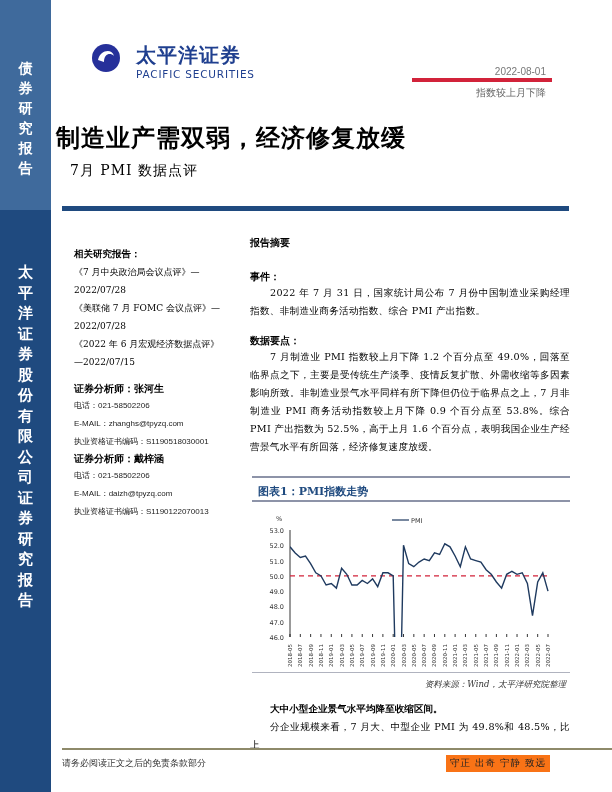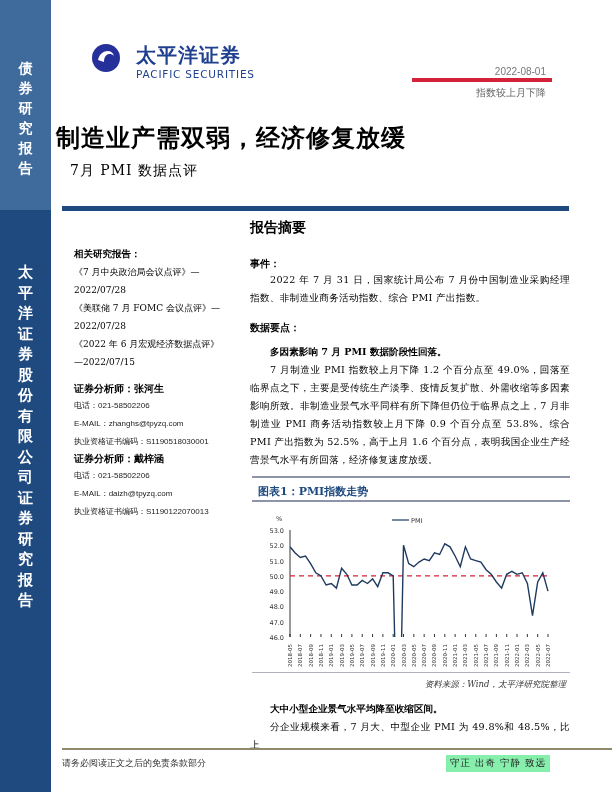--- a/index.html
+++ b/index.html
@@ -29,34 +29,34 @@
 
   .top-rule { position:absolute; left:62px; top:206px; width:507px; height:5px; background:#1f4a7f; }
 
   .left-col { position:absolute; left:74px; top:216px; width:170px; font-size:9px;margin-top:32px; }
   .lc-heading { font-weight:bold; font-size:9.5px; font-family:"DejaVu Serif", serif; margin-bottom:2px; }
   .lc-line { font-size:9px; line-height:18px; font-family:"DejaVu Serif", serif; }
   .lc-analyst { font-weight:bold; font-size:10px; font-family:"DejaVu Serif", serif; margin-top:6px; line-height:16px; }
   .lc-small { font-size:8px; line-height:18px; color:#222; font-family:"Liberation Sans", sans-serif; }
 
   .right-col { position:absolute; left:250px; top:216px; width:320px; }
-  .sec-title { font-size:14px; font-weight:bold; font-family:Liberation Mono, monospace; margin-top:3px; }
+  .sec-title { font-size:10px; font-weight:bold; font-family:Liberation Mono, monospace; margin-top:20px; }
   .sub-head { font-size:10px; font-weight:bold; font-family:"DejaVu Serif", serif; }
   .para { font-size:9.6px; line-height:18px; font-family:"DejaVu Serif", serif; text-align:justify; letter-spacing:0.3px; }
   .indent { text-indent:20px; }
   .bold-lead { font-size:9.6px; font-weight:bold; font-family:"DejaVu Serif", serif; padding-left:20px; line-height:18px; }
 
   .fig-rule { position:absolute; left:252px; height:2px; background:#8d93a8; }
   .fig-title { position:absolute; left:258px; top:484px; font-size:11px; font-weight:bold; color:#1f4a7f; font-family:"DejaVu Serif", serif; }
   .chart { position:absolute; left:252px; top:508px; width:318px; height:170px; }
   .source { position:absolute; right:46px; top:679px; font-size:8.5px; font-style:italic; color:#333; font-family:"DejaVu Serif", serif; }
 
   .footer-rule { position:absolute; left:62px; top:748px; width:550px; height:2px; background:#8e8a6a; }
   .footer-left { position:absolute; left:62px; top:757px; font-size:9px; color:#333; font-family:"DejaVu Serif", serif; }
-  .footer-right { position:absolute; left:446px; top:755px; padding:2px 4px; background:#86efac; font-size:9.5px; color:#222; font-family:"DejaVu Serif", serif; letter-spacing:1px; }
+  .footer-right { position:absolute; left:446px; top:755px; padding:2px 4px; background:#f97316; font-size:9.5px; color:#222; font-family:"DejaVu Serif", serif; letter-spacing:1px; }
 </style>
 </head>
 <body>
 
 <div class="sidebar-top"></div>
 <div class="sidebar-bottom"></div>
 <div class="vtext vt1" id="vt1">
     <span>债</span>
     <span>券</span>
     <span>研</span>
@@ -120,21 +120,20 @@
   <div class="lc-small">电话：021-58502206</div>
   <div class="lc-small">E-MAIL：daizh@tpyzq.com</div>
   <div class="lc-small">执业资格证书编码：S1190122070013</div>
 </div>
 
 <div class="right-col">
   <div class="sec-title">报告摘要</div>
   <div class="sub-head" style="margin-top:20px;">事件：</div>
   <div class="para indent">2022 年 7 月 31 日，国家统计局公布 7 月份中国制造业采购经理指数、非制造业商务活动指数、综合 PMI 产出指数。</div>
   <div class="sub-head" style="margin-top:14px;">数据要点：</div>
-  <div class="bold-lead" style="margin-top:8px;">多因素影响 7 月 PMI 数据阶段性回落。</div>
   <div class="para indent">7 月制造业 PMI 指数较上月下降 1.2 个百分点至 49.0%，回落至临界点之下，主要是受传统生产淡季、疫情反复扩散、外需收缩等多因素影响所致。非制造业景气水平同样有所下降但仍位于临界点之上，7 月非制造业 PMI 商务活动指数较上月下降 0.9 个百分点至 53.8%。综合 PMI 产出指数为 52.5%，高于上月 1.6 个百分点，表明我国企业生产经营景气水平有所回落，经济修复速度放缓。</div>
 </div>
 
 <div class="fig-rule" style="top:476px; width:318px;"></div>
 <div class="fig-title">图表1：PMI指数走势</div>
 <div class="fig-rule" style="top:500px; width:318px;"></div>
 <svg class="chart" id="chart" viewBox="0 0 318 170">
     <line x1="38" y1="22" x2="38" y2="129" stroke="#000" stroke-width="0.8"></line>
     <text x="32" y="25" font-size="6.5" text-anchor="end" fill="#333" font-family="DejaVu Sans, sans-serif">53.0</text>
     <text x="32" y="40.28571428571429" font-size="6.5" text-anchor="end" fill="#333" font-family="DejaVu Sans, sans-serif">52.0</text>

